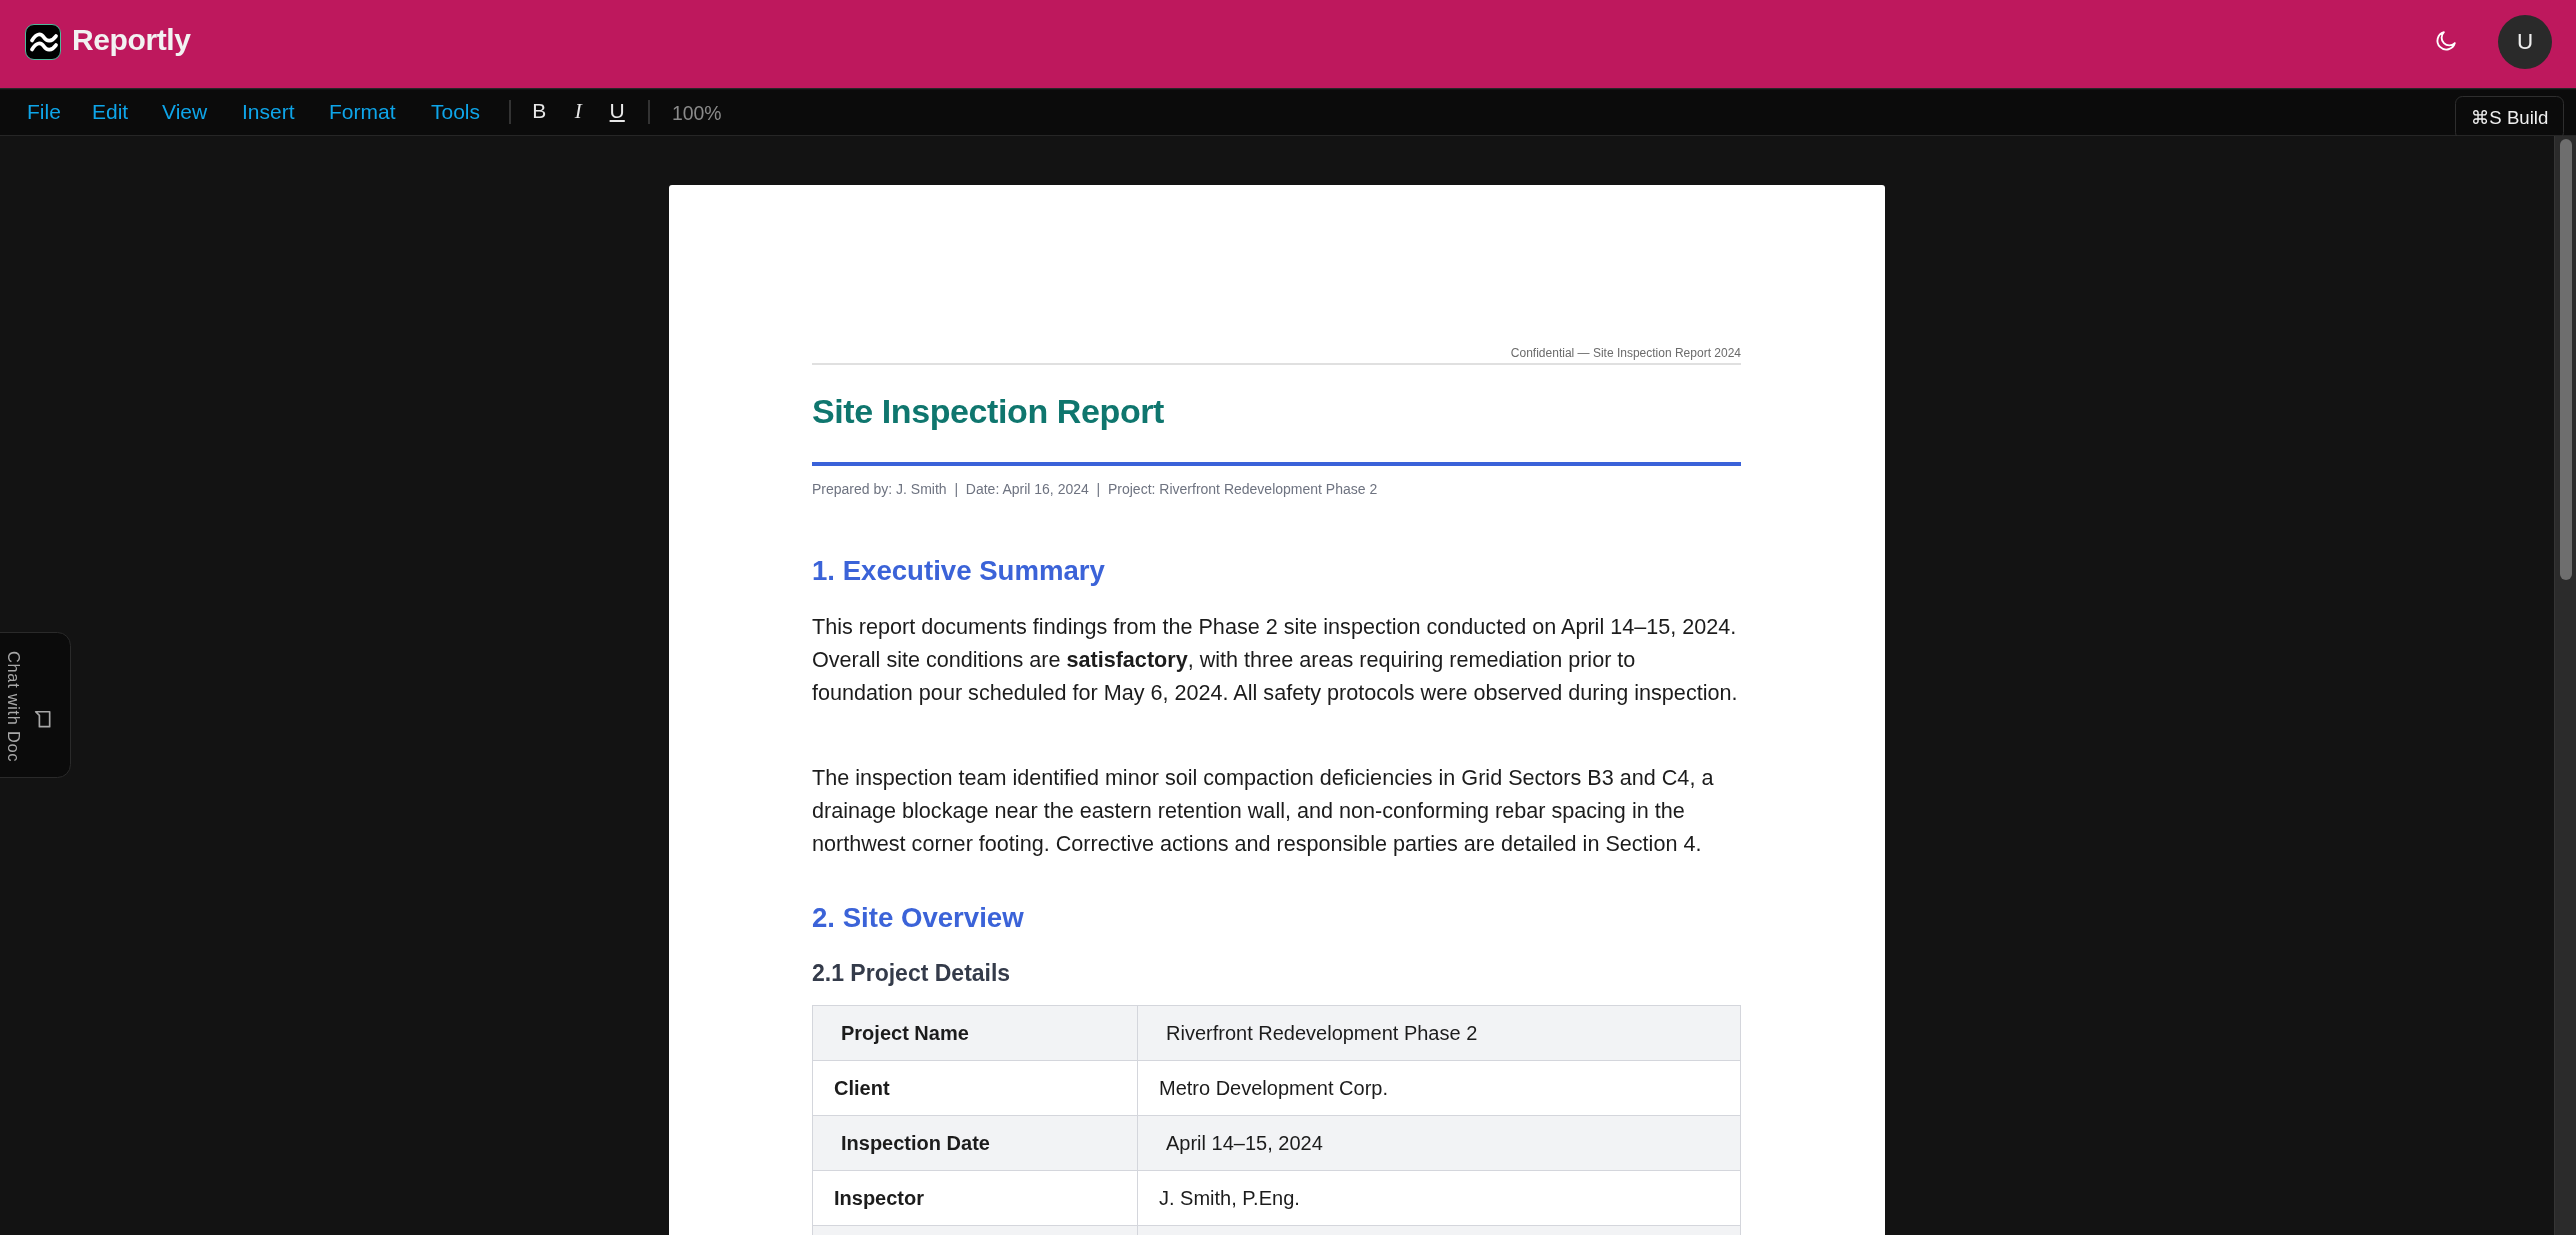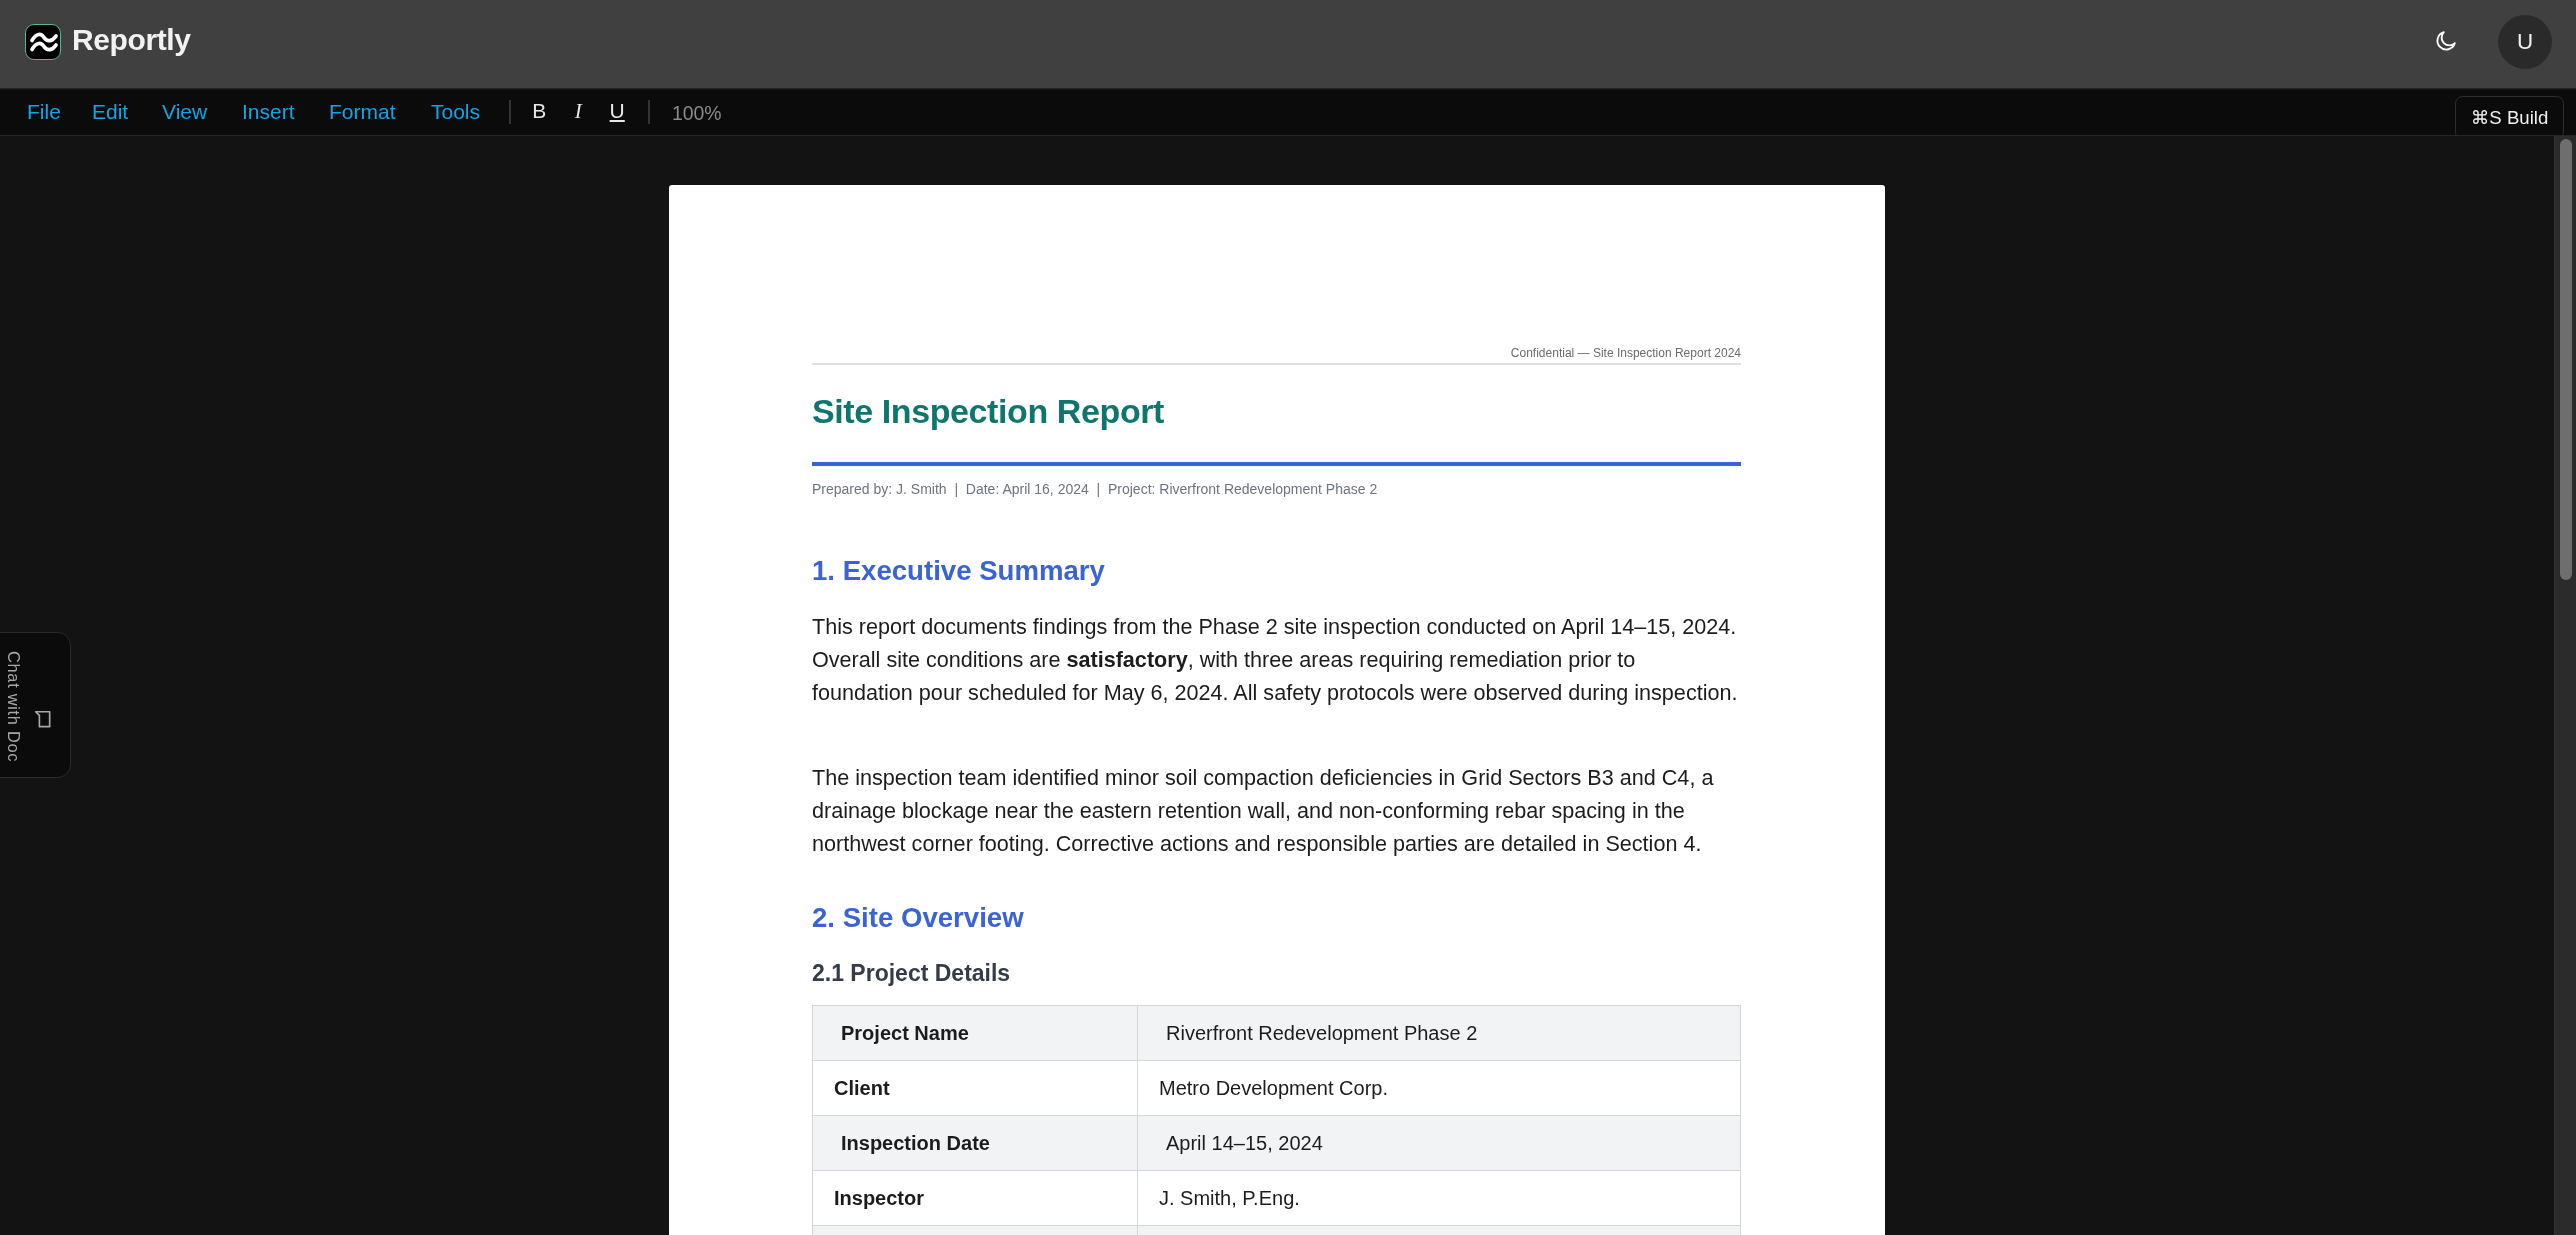--- a/index.html
+++ b/index.html
@@ -1,17 +1,17 @@
 <!DOCTYPE html>
 <html style="font-size:12px"><head>
 <meta charset="utf-8">
 <style>
   * { box-sizing: border-box; margin: 0; padding: 0; }
   html, body { width: 2576px; height: 1236px; overflow: hidden; background: #131313; font-family: "Liberation Sans", sans-serif; }
-  .topbar { position: absolute; left: 0; top: 0; width: 2576px; height: 89px; background: #404040; border-bottom: 1.5px solid #262626; }
+  .topbar { position: absolute; left: 0; top: 0; width: 2576px; height: 89px; background: #be185d; border-bottom: 1.5px solid #262626; }
   .logo { position: absolute; left: 24.6px; top: 24px; width: 36px; height: 36px; border: 1.5px solid #4fb89a; border-radius: 9px; background: #000; }
   .logo svg { position: absolute; left: 3px; top: 4.5px; }
   .brand { position: absolute; left: 72px; top: 23px; font-size: 30px; font-weight: 700; color: #f2f2f2; letter-spacing: -0.4px; }
   .moon { position: absolute; left: 2434px; top: 28px; width: 25px; height: 25px; }
   .avatar { position: absolute; left: 2498px; top: 15px; width: 54px; height: 54px; border-radius: 50%; background: #2a2a2a; color: #eee; font-size: 22.4px; display: flex; align-items: center; justify-content: center; }
   .menubar { position: absolute; left: 0; top: 90px; width: 2576px; height: 46px; background: #0b0b0b; border-bottom: 1.5px solid #262626; }
   .menu-item { position: absolute; top: 10.4px; font-size: 21px; color: #0ea5e9; }
   .sep { position: absolute; top: 10.4px; width: 1.5px; height: 24px; background: #333; }
   .fmt { position: absolute; top: 9px; font-size: 21px; color: #e8e8e8; width: 22.4px; text-align: center; }
   .zoom { position: absolute; left: 672px; top: 12px; font-size: 19.4px; color: #8a8a8a; }

